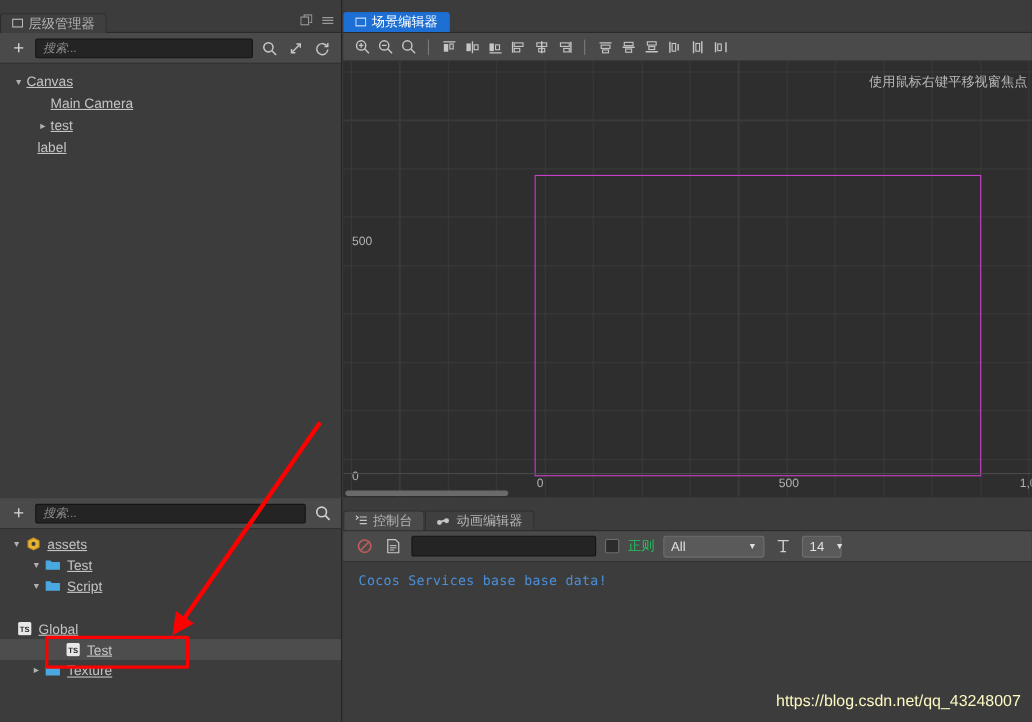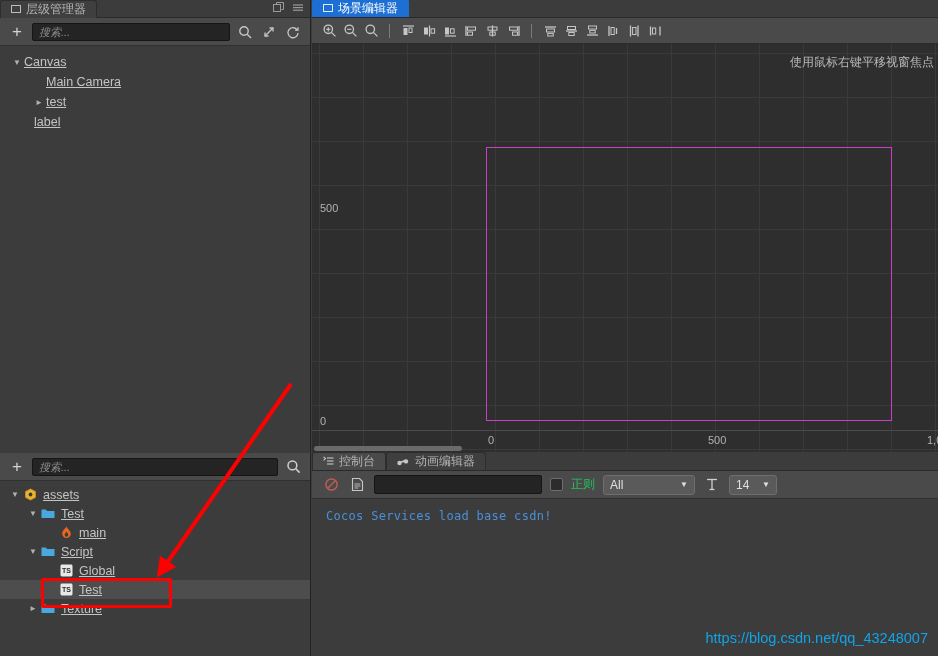--- a/index.html
+++ b/index.html
@@ -7,21 +7,21 @@
     width: 938px; height: 656px;
     background: #3c3c3c;
     font-family: "Liberation Sans", "DejaVu Sans", sans-serif;
     overflow: hidden;
     color: #c8c8c8;
   }
   #app { position: relative; width: 938px; height: 656px; }
 
   
   .tabstrip {
-    height: 18px; background: #3c3c3c;
+    height: 30px; background: #3c3c3c;
     display: flex; align-items: flex-end;
     border-bottom: 1px solid #2a2a2a;
   }
   .tab {
     height: 18px; padding: 0 10px;
     display: flex; align-items: center; gap: 5px;
     font-size: 12px; color: #c0c0c0;
     background: #4a4a4a;
     border: 1px solid #2d2d2d; border-bottom: none;
     border-radius: 3px 3px 0 0;
@@ -154,21 +154,21 @@
     padding: 0 6px; gap: 10px; font-size: 12px; color: #e0e0e0; cursor: pointer;
   }
   .dropdown .caret { font-size: 8px; }
   #log-area { flex: 1; padding: 10px 14px; position: relative; }
   .logline {
     font-family: "DejaVu Sans Mono", monospace;
     font-size: 12px; color: #4a90d9; letter-spacing: .3px;
   }
   #watermark {
     position: absolute; right: 10px; bottom: 10px;
-    font-size: 14.5px; color: #0ea5e9;
+    font-size: 14.5px; color: #fef9c3;
   }
 
   
   #annot { position: absolute; inset: 0; pointer-events: none; }
   #redbox {
     position: absolute; left: 41px; top: 578px; width: 131px; height: 30px;
     border: 3px solid #ff0000; border-radius: 2px;
   }
 </style>
 </head>
@@ -421,40 +421,30 @@
         </div>
         <div class="tnode" style="padding-left: 26px; height: 19px;">
           <span class="twist">▼</span>
           <span style="width: 16px; display: flex; align-items: center; justify-content: center; margin-right: 5px; flex: 0 0 auto;">
             <svg width="14" height="11" viewBox="0 0 14 11">
               <path d="M0.5 10V1.5h4.4l1.1 1.4h7.5V10z" fill="#4aa8e0"></path>
             </svg>
           </span>
           <span class="tlabel">Test</span>
         </div>
-        <div class="tnode" style="padding-left: 44px; height: 19px;">
-          <span class="twist"></span>
-          <span style="width: 16px; display: flex; align-items: center; justify-content: center; margin-right: 5px; flex: 0 0 auto;">
-            <svg width="11" height="13" viewBox="0 0 11 13">
-              <path d="M5.5 0.5C4 3 1.2 4.4 1.2 7.8a4.3 4.3 0 0 0 8.6 0C9.8 5 7.4 4 5.5 0.5z" fill="#e8661f"></path>
-              <path d="M5.5 5.5C4.8 7 3.7 7.6 3.7 9a1.8 1.8 0 0 0 3.6 0c0-1.3-1-1.9-1.8-3.5z" fill="#3c3c3c"></path>
-            </svg>
-          </span>
-          <span class="tlabel">main</span>
-        </div>
         <div class="tnode" style="padding-left: 26px; height: 19px;">
           <span class="twist">▼</span>
           <span style="width: 16px; display: flex; align-items: center; justify-content: center; margin-right: 5px; flex: 0 0 auto;">
             <svg width="14" height="11" viewBox="0 0 14 11">
               <path d="M0.5 10V1.5h4.4l1.1 1.4h7.5V10z" fill="#4aa8e0"></path>
             </svg>
           </span>
           <span class="tlabel">Script</span>
         </div>
-        <div class="tnode" style="padding-left: 44px; height: 19px;">
+        <div class="tnode" style="height: 19px; margin-top: 20px;">
           <span class="twist"></span>
           <span style="width: 16px; display: flex; align-items: center; justify-content: center; margin-right: 5px; flex: 0 0 auto;">
             <svg width="13" height="13" viewBox="0 0 13 13">
               <rect x="0.5" y="0.5" width="12" height="12" rx="1.4" fill="#e8e8e8"></rect>
               <text x="6.5" y="9.3" font-size="7" font-weight="bold" text-anchor="middle" fill="#2b2b2b" font-family="Liberation Sans, sans-serif">TS</text>
             </svg>
           </span>
           <span class="tlabel">Global</span>
         </div>
         <div class="tnode selected" style="padding-left: 44px; height: 19px;">
@@ -530,28 +520,28 @@
       </span>
       <span class="iconbtn">
         <svg width="14" height="15" viewBox="0 0 14 15">
             <g stroke="#d0d0d0" stroke-width="1.3" fill="none">
               <line x1="2" y1="2.5" x2="12" y2="2.5"></line>
               <line x1="7" y1="2.5" x2="7" y2="12.5"></line>
               <line x1="4.5" y1="12.5" x2="9.5" y2="12.5"></line>
             </g>
           </svg>
       </span>
-      <span class="dropdown" style="width:48px">
+      <span class="dropdown" style="width:36px">
         <span>14</span>
         <span class="caret" style="margin-left:auto">▼</span>
       </span>
     </div>
 
     <div id="log-area">
-        <div class="logline" style="color: rgb(74, 144, 217);">Cocos Services load base csdn!</div>
+        <div class="logline" style="color: rgb(74, 144, 217);">Cocos Services base base data!</div>
       </div>
     <div id="watermark">https://blog.csdn.net/qq_43248007</div>
   </div>
 
   <svg id="annot" width="938" height="656" viewBox="0 0 938 656">
     <defs>
       <marker id="ahead" markerWidth="5" markerHeight="5" refX="3.6" refY="2.5" orient="auto">
         <path d="M0,0 L5,2.5 L0,5 z" fill="#ff0000"></path>
       </marker>
     </defs>

